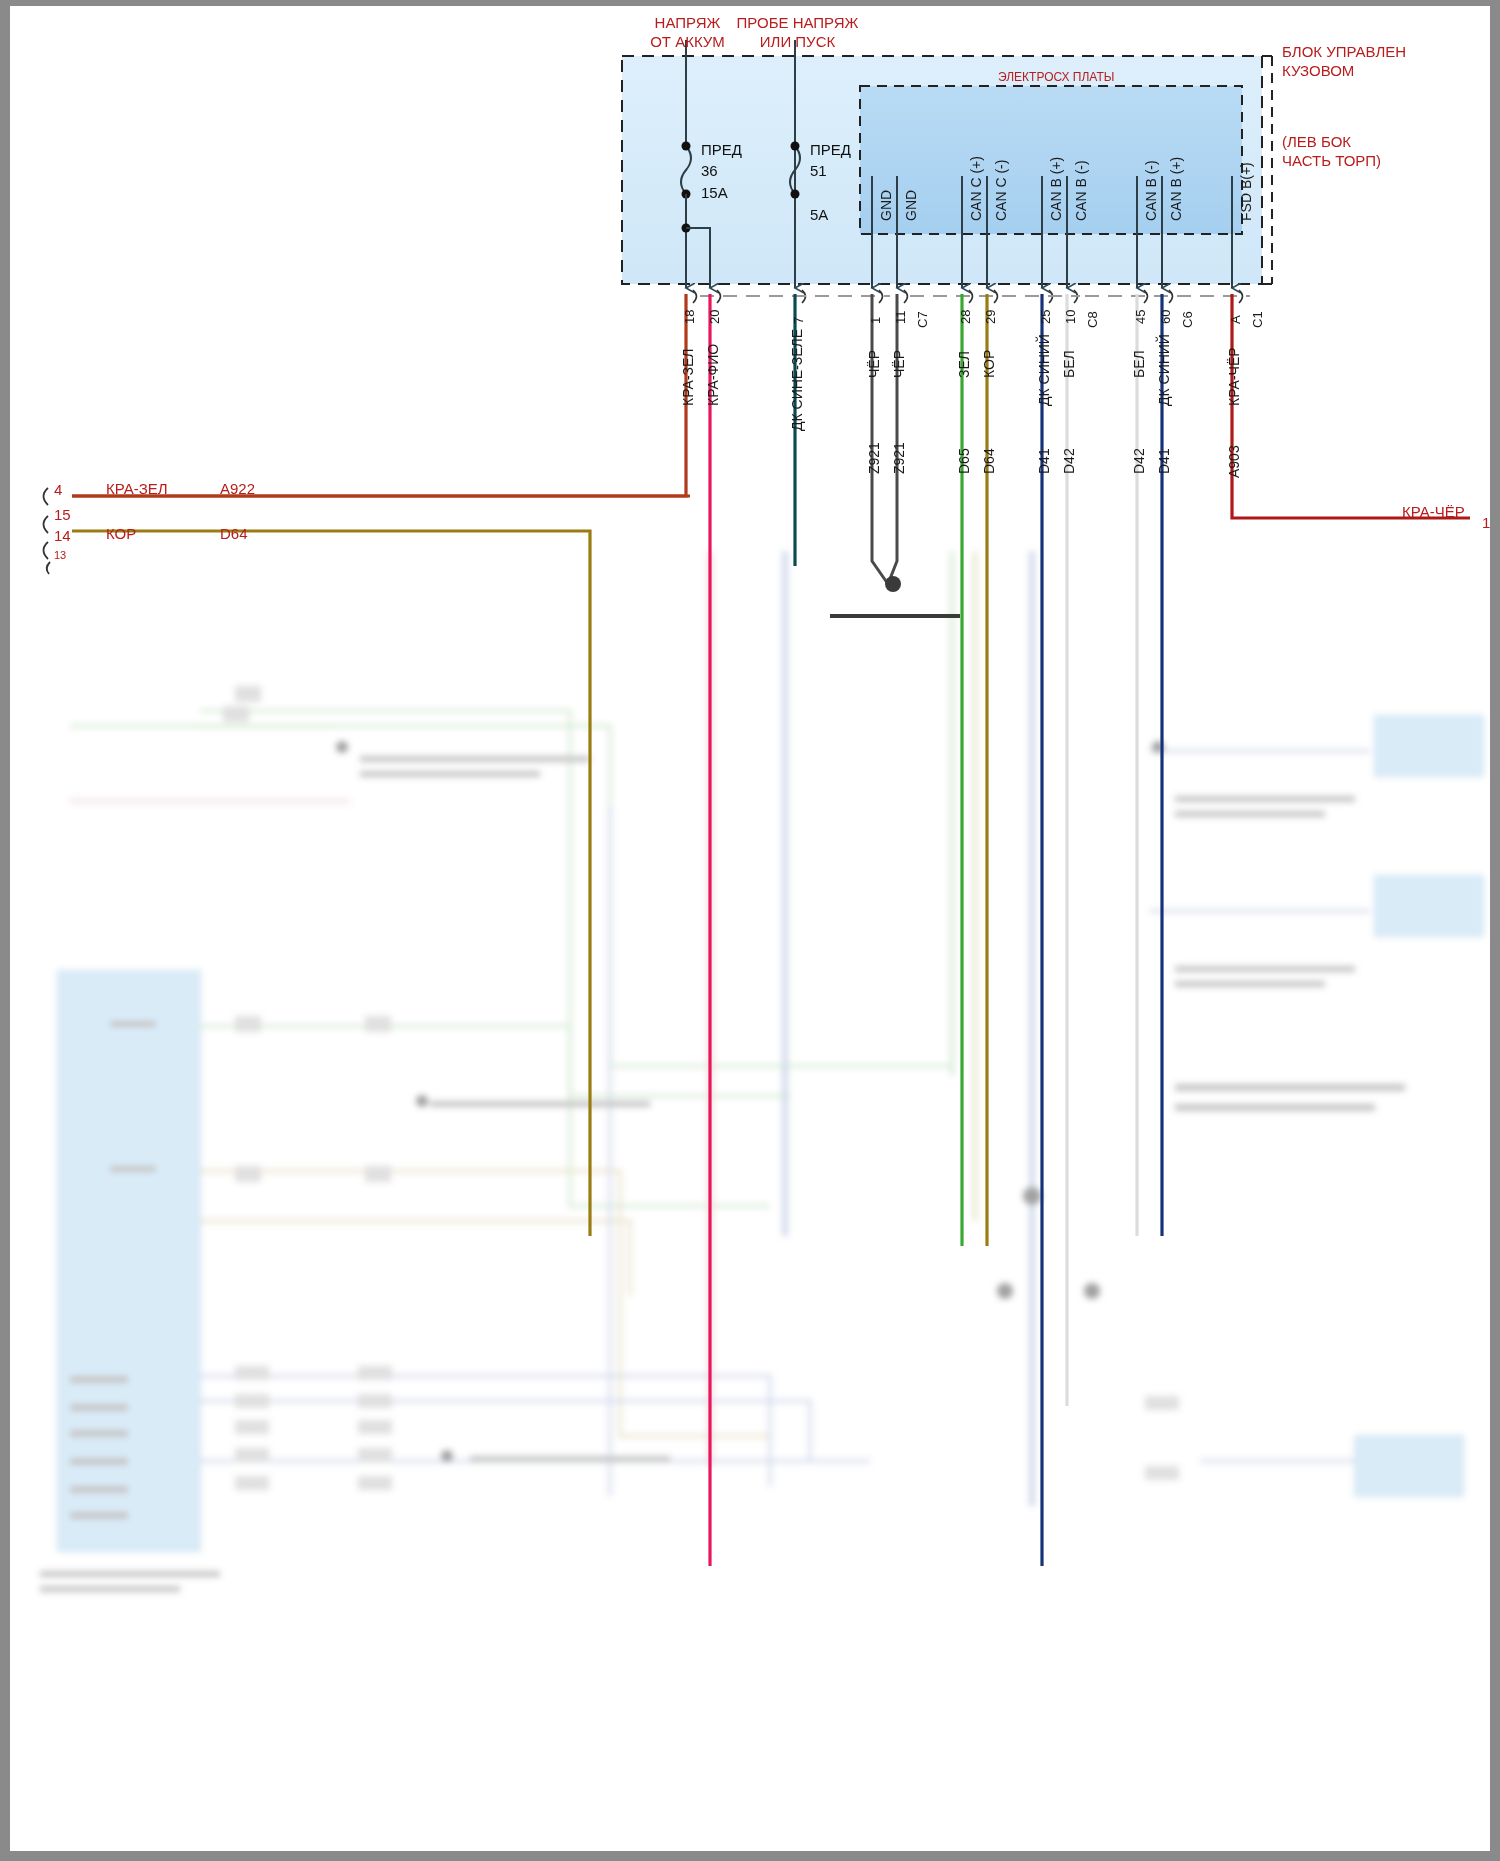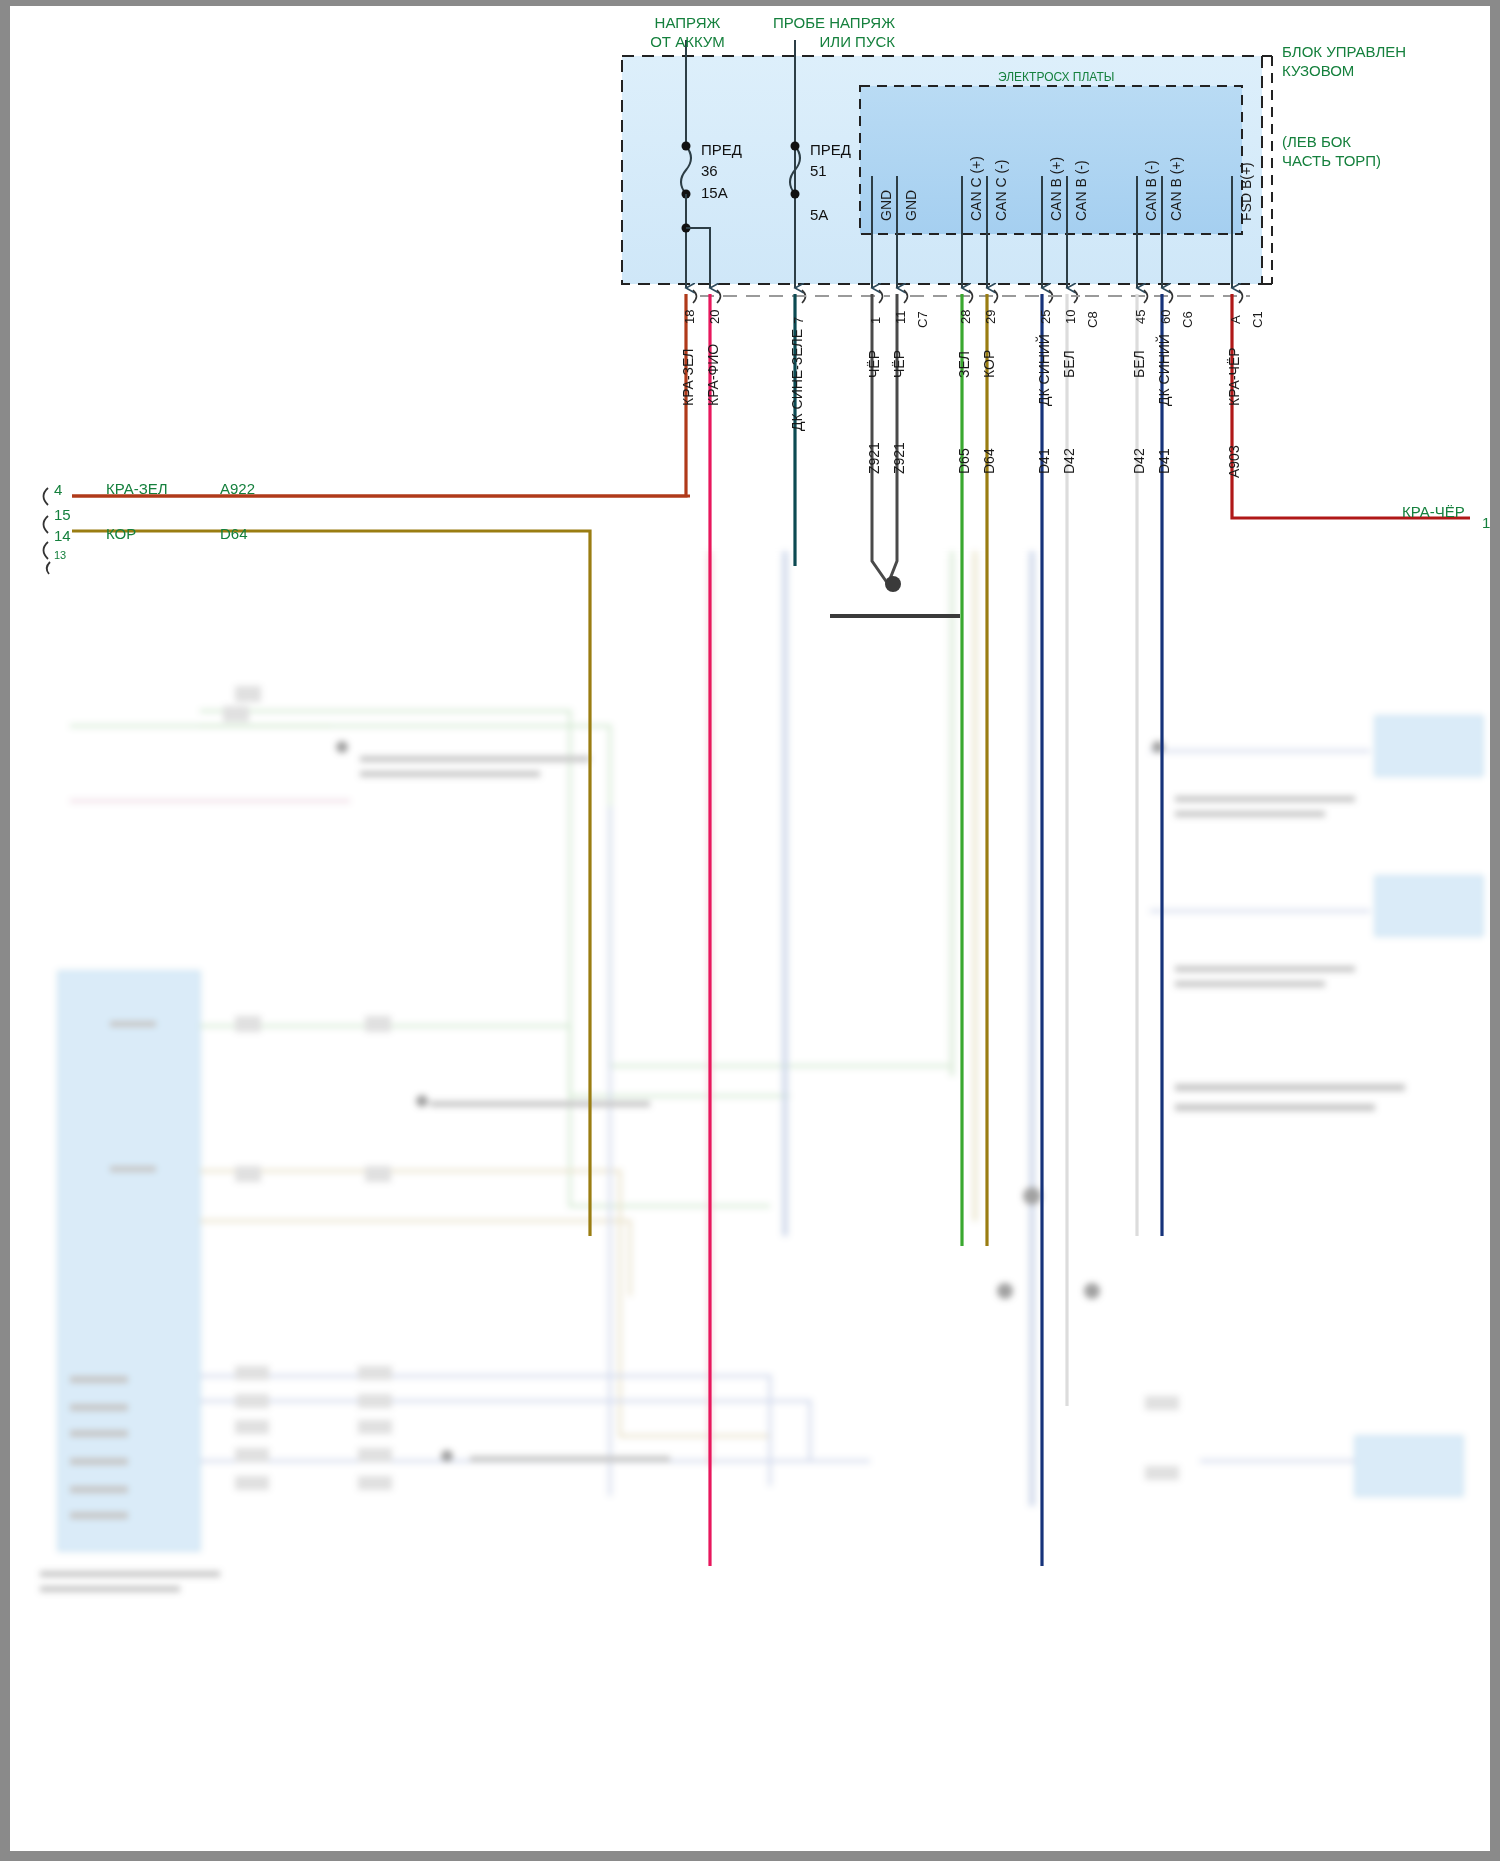--- a/index.html
+++ b/index.html
@@ -9,21 +9,21 @@
     width:1500px;height:1861px;
     background:#ffffff;
     overflow:hidden;
     box-sizing:border-box;
     border-left:10px solid #8a8a8a;
     border-right:10px solid #8a8a8a;
     border-top:6px solid #8a8a8a;
     border-bottom:10px solid #8a8a8a;
   }
   #canvas{position:absolute;left:0;top:0;width:1480px;height:1845px;}
-  .lbl{position:absolute;font-size:15px;color:#15803d;white-space:pre;line-height:1.25;}
+  .lbl{position:absolute;font-size:15px;color:#b91c1c;white-space:pre;line-height:1.25;}
   .lbl.c{text-align:center;}
   .vlbl{position:absolute;font-size:14px;color:#1a1a1a;white-space:nowrap;
         transform-origin:0 0;transform:rotate(-90deg);}
   .vlbl.sm{font-size:13px;}
   .fuse-lbl{position:absolute;font-size:15px;color:#111;white-space:pre;line-height:1.32;}
   svg{display:block;}
 </style>
 </head>
 <body>
 
@@ -229,21 +229,21 @@
       <path d="M38,536 q-9,8 0,17"></path>
       <path d="M40,556 q-6,6 -1,12"></path>
     </g>
     <path d="M62,490 H680" fill="none" stroke="#b03a1a" stroke-width="3.2"></path>
     <path d="M62,525 H580 V1230" fill="none" stroke="#9a7d12" stroke-width="3.2"></path>
   </svg>
 
   <div class="lbl c" style="left:600px;top:8px;width:155px;font-size:15px;font-weight:normal;">НАПРЯЖ
 ОТ АККУМ</div>
 
-  <div class="lbl c" style="left:690px;top:8px;width:195px;font-size:15px;text-align:right;">ПРОБЕ НАПРЯЖ
+  <div class="lbl c" style="left:690px;top:8px;width:195px;font-size:15px;">ПРОБЕ НАПРЯЖ
 ИЛИ ПУСК</div>
 
   <div class="lbl" style="left:1272px;top:37px;font-size:15px;">БЛОК УПРАВЛЕН
 КУЗОВОМ</div>
 
   <div class="lbl" style="left:1272px;top:90px;font-size:15px;margin-top:37px;">(ЛЕВ БОК
 ЧАСТЬ ТОРП)</div>
 
   <div class="lbl" style="left:988px;top:64px;font-size:12px;">ЭЛЕКТРОСХ ПЛАТЫ</div>
 

